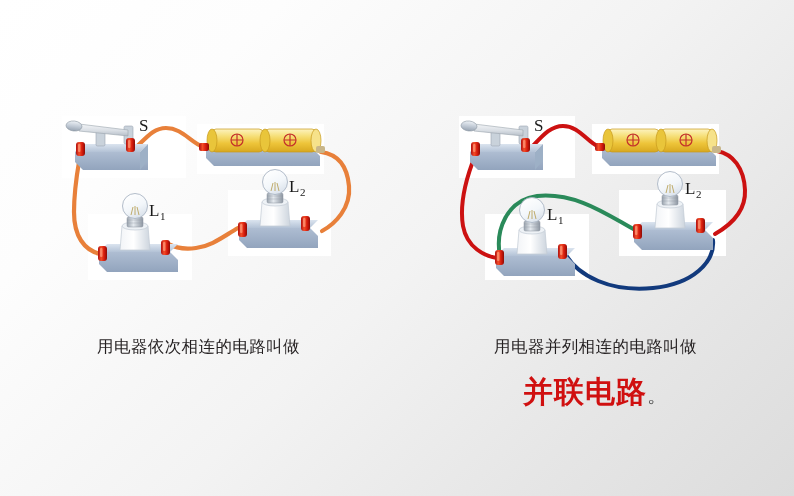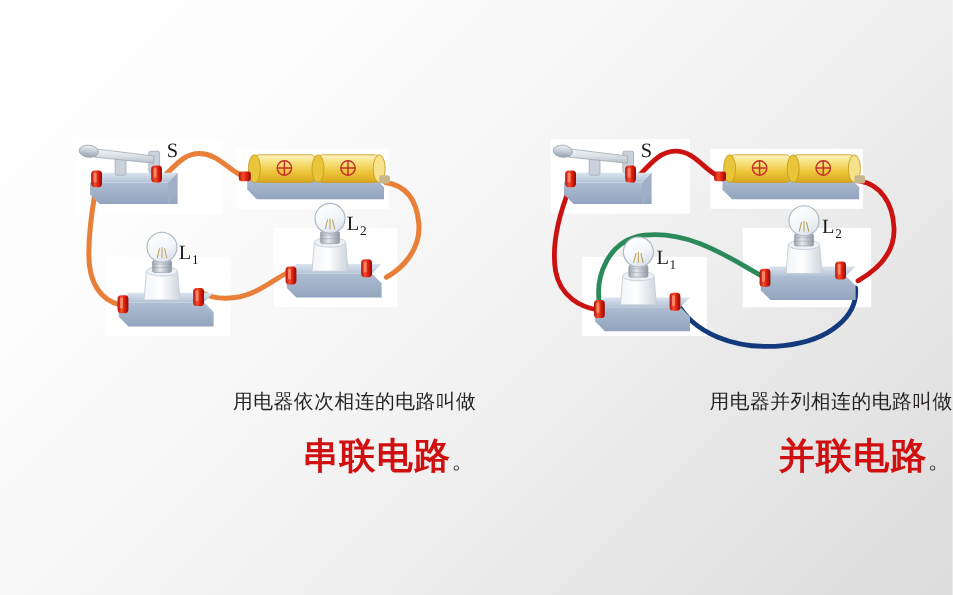--- a/index.html
+++ b/index.html
@@ -15,22 +15,23 @@
   }
   .panel{position:absolute;top:0;width:397px;height:496px;}
   .panel-left{left:0;}
   .panel-right{left:397px;}
 
   
   .card{position:absolute;background:#ffffff;}
 
   
   .caption{
-    position:absolute;width:100%;text-align:right;
+    position:absolute;width:100%;text-align:center;
     font-family:Liberation Sans, sans-serif;
+    margin-top:12px;
   }
   .caption-1{
     top:324px;font-size:16.5px;color:#231f20;letter-spacing:0.4px;
   }
   .caption-2{
     top:360px;font-size:30px;color:#d01010;font-weight:700;letter-spacing:1px;
   }
   .caption-2 .period{font-size:20px;color:#3a3a3a;font-weight:400;}
 
   
@@ -206,21 +207,20 @@
         <g>
           <rect x="301" y="216" width="9" height="15" rx="3" fill="url(#gTermL)"></rect>
           <rect x="303" y="218" width="2.5" height="9" rx="1" fill="#ff9a7a" opacity="0.75"></rect>
         </g>
         <text class="lbl" x="289" y="192">L</text>
         <text class="lbl lbl-sub" x="300" y="196">2</text>
       </g>
     </svg>
 
     <div class="caption caption-1">用电器依次相连的电路叫做</div>
-    <div class="caption caption-2"><span>串联电路</span><span class="period">。</span></div>
   </div>
 
   <div class="panel panel-right">
 
     <div class="card" style="left:62px;  top:116px; width:116px; height:62px;"></div>
     <div class="card" style="left:195px; top:124px; width:127px; height:50px;"></div>
     <div class="card" style="left:88px;  top:214px; width:104px; height:66px;"></div>
     <div class="card" style="left:222px; top:190px; width:107px; height:66px;"></div>
 
     <svg class="layer" viewBox="0 0 397 496">

